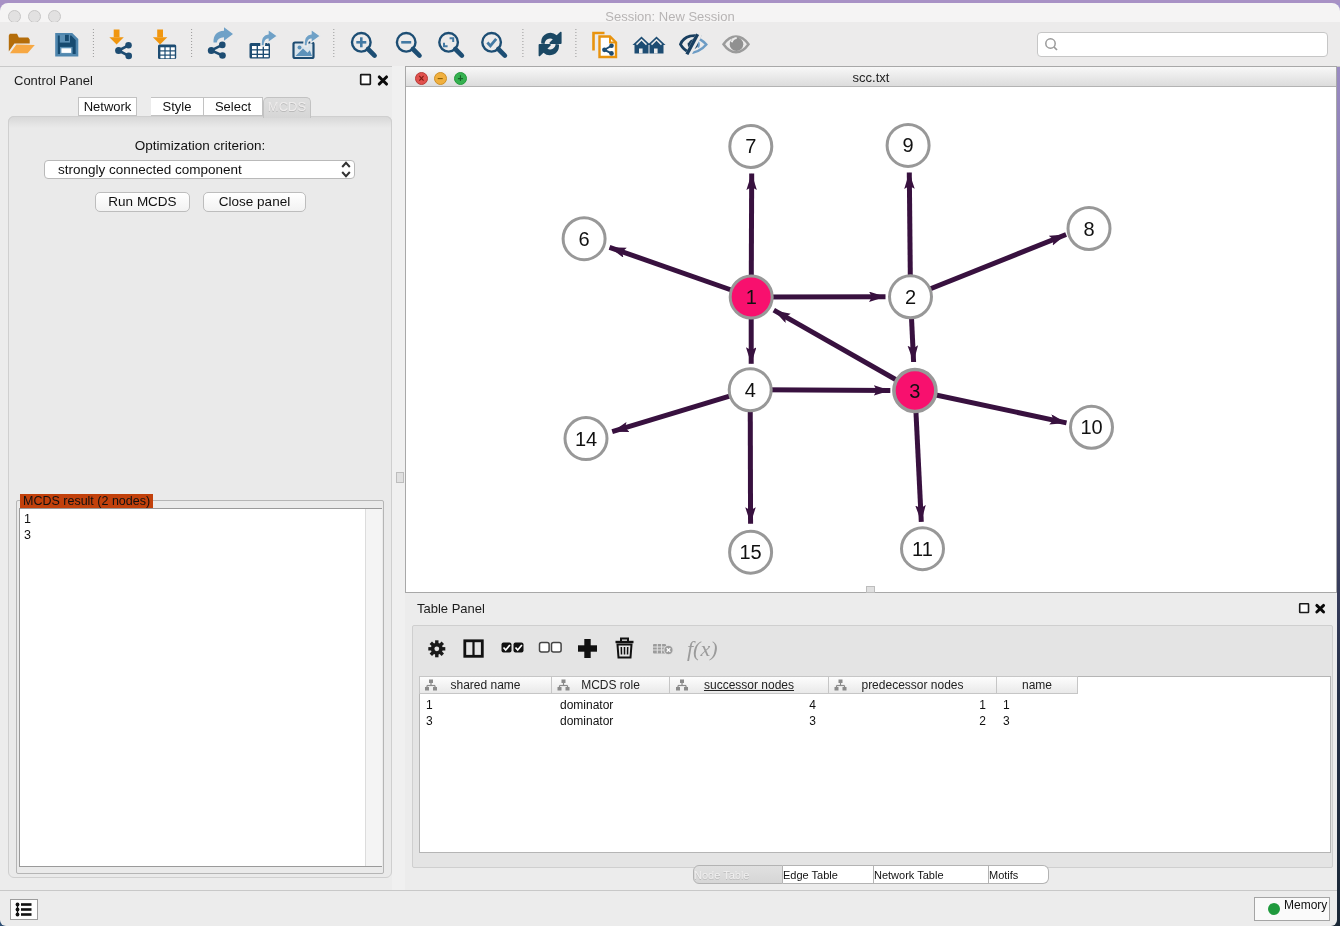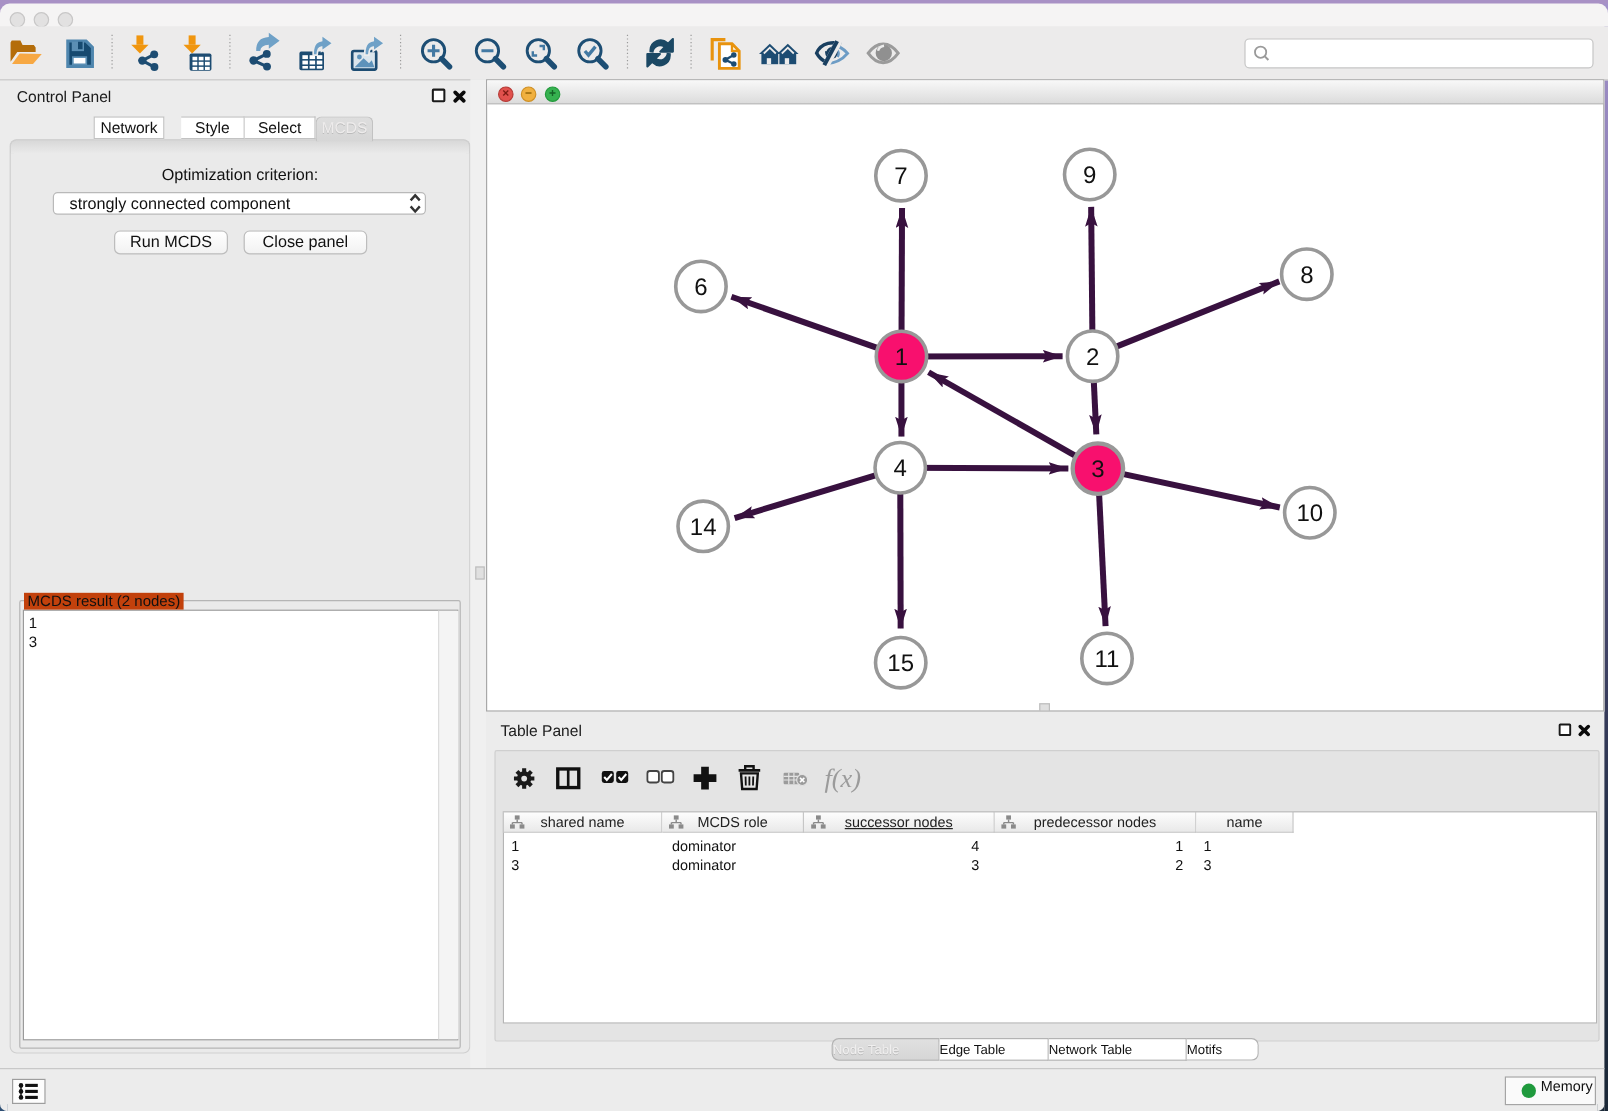--- a/index.html
+++ b/index.html
@@ -53,20 +53,21 @@
 <div class="abs" id="topstrip" style="height:14px;"></div>
 <div class="abs" id="rightstrip"></div>
 <div class="abs" style="left:0;top:920px;width:6px;height:6px;background:#2e4f74;"></div>
 <div class="abs" style="left:0;top:920px;width:6px;height:6px;background:#ececec;border-bottom-left-radius:6px;"></div>
 <div class="abs" style="left:1331px;top:920px;width:6px;height:6px;background:#1c2a39;"></div>
 <div class="abs" style="left:1331px;top:920px;width:6px;height:6px;background:#ececec;border-bottom-right-radius:6px;"></div>
 <div class="abs" id="titlebar">
   <div class="abs tl" style="left:8px;"></div>
   <div class="abs tl" style="left:28px;"></div>
   <div class="abs tl" style="left:48px;"></div>
+  <div class="abs" id="ttitle">Session: New Session</div>
 </div>
 <div class="abs" id="toolbar"></div>
 <svg class="abs" style="left:0;top:22px;z-index:2;" width="1340" height="44" viewBox="0 22 1340 44">
 
   <g stroke="#9a9a9a" stroke-width="1" stroke-dasharray="1,2">
     <line x1="93.4" y1="29" x2="93.4" y2="59"></line>
     <line x1="191.6" y1="29" x2="191.6" y2="59"></line>
     <line x1="333.8" y1="29" x2="333.8" y2="59"></line>
     <line x1="522.9" y1="29" x2="522.9" y2="59"></line>
     <line x1="575.9" y1="29" x2="575.9" y2="59"></line>
@@ -236,20 +237,21 @@
 <div class="abs" id="fs-legend">MCDS result (2 nodes)</div>
 
 <div class="abs" id="vsplit"></div>
 <div class="abs" id="vsplit-h"></div>
 
 <div class="abs" id="netwin">
   <div class="abs" id="nettitle">
     <div class="abs tfl" style="left:9px;background:#e1514d;border:1px solid #b73c38;color:#7c1a12;font-weight:bold;">×</div>
     <div class="abs tfl" style="left:28px;background:#f0b03f;border:1px solid #cf9026;color:#8a5d00;font-weight:bold;">−</div>
     <div class="abs tfl" style="left:48px;background:#36b150;border:1px solid #239a3c;color:#156327;font-weight:bold;">+</div>
+    <div class="abs" id="nettext">scc.txt</div>
   </div>
   <svg id="graph" width="930" height="505" viewBox="0 0 930 505" style="position:absolute;left:0;top:20px;">
     <defs>
       <marker id="arr" markerWidth="18" markerHeight="12" refX="16.5" refY="5.25" orient="auto" markerUnits="userSpaceOnUse">
         <path d="M0,0 L16.5,5.25 L0,10.5 L3,5.25 Z" fill="#38113f"></path>
       </marker>
     </defs>
     <g stroke="#38113f" stroke-width="5" marker-end="url(#arr)">
       <line x1="345.2" y1="210.0" x2="345.7" y2="86.4"></line>
       <line x1="345.2" y1="210.0" x2="203.5" y2="160.3"></line>

